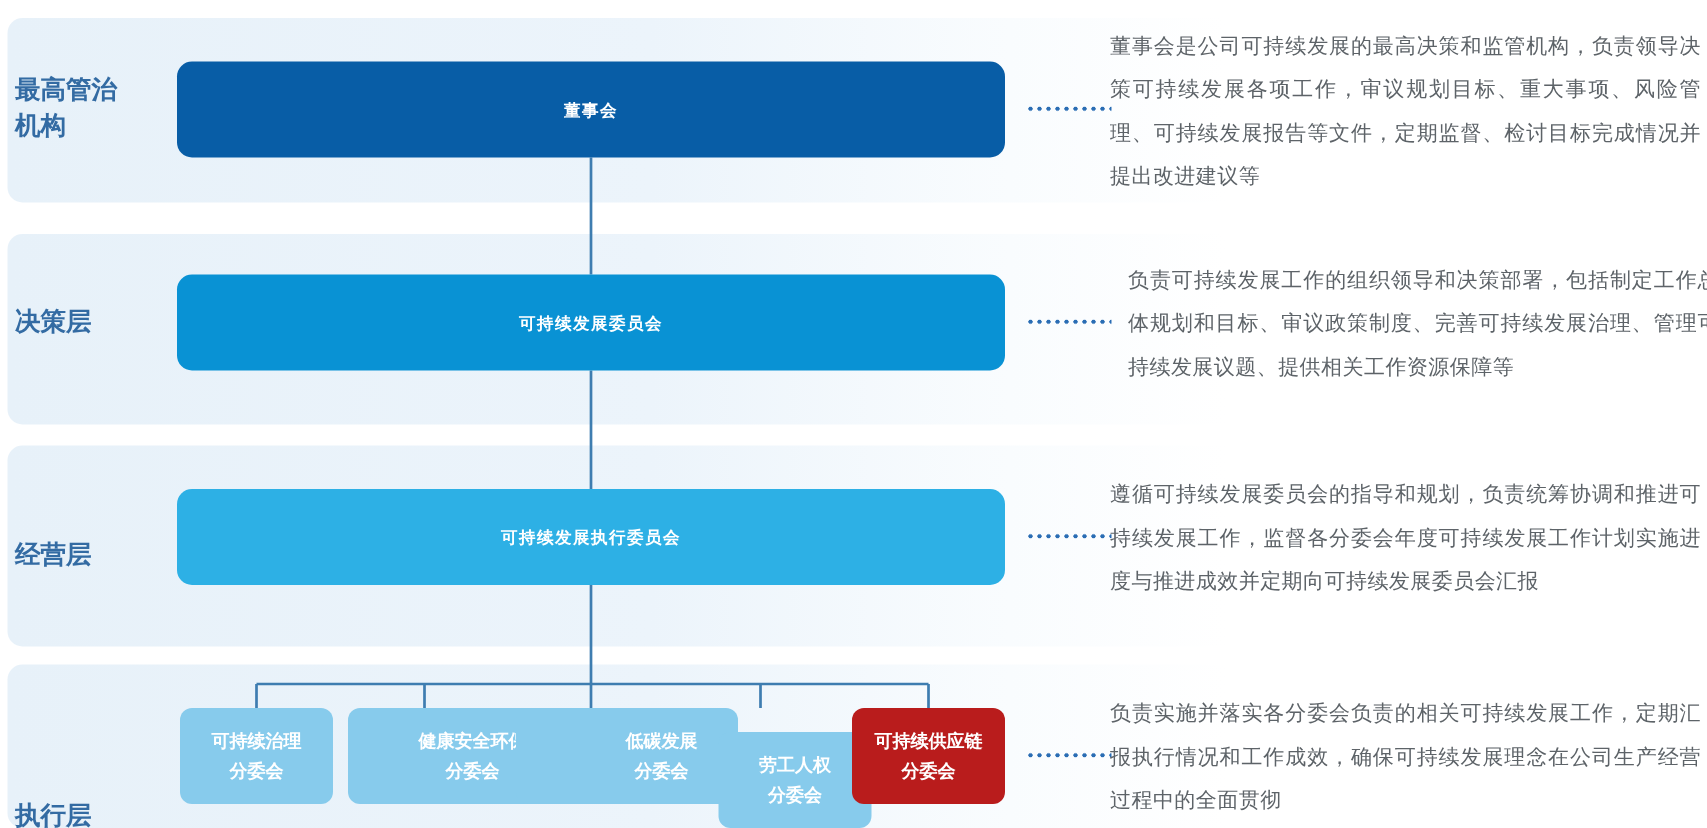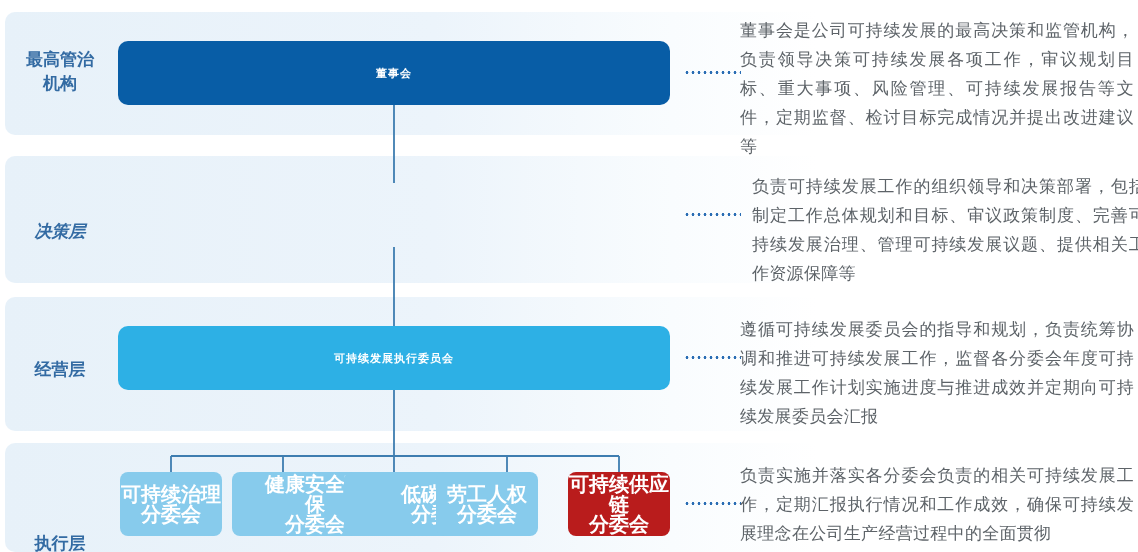--- a/index.html
+++ b/index.html
@@ -25,28 +25,28 @@
   .band-1 { top: 12px;  height: 123px; }
   .band-2 { top: 156px; height: 127px; }
   .band-3 { top: 297px; height: 134px; }
   .band-4 { top: 443px; height: 109px; }
 
   
   .tier-label {
     position: absolute;
     left: 10px;
     width: 100px;
-    text-align: center;
+    text-align: left;
     font-size: 17px;
     font-weight: bold;
     line-height: 24px;
     color: #336ba3;
   }
   .tier-label-1 { top: 48px; }
-  .tier-label-2 { top: 220px; font-style: italic; }
+  .tier-label-2 { top: 203px; }
   .tier-label-3 { top: 358px; }
   .tier-label-4 { top: 492px; margin-top: 40px; }
 
   
   .org-box {
     position: absolute;
     left: 118px;
     width: 552px;
     height: 64px;
     border-radius: 10px;
@@ -67,29 +67,29 @@
     position: absolute;
     top: 472px;
     width: 102px;
     height: 64px;
     border-radius: 8px;
     display: flex;
     flex-direction: column;
     align-items: center;
     justify-content: center;
     color: #ffffff;
-    font-size: 20px;
+    font-size: 12px;
     font-weight: bold;
     line-height: 20px;
     text-align: center;
   }
   .sub-box-0 { left: 120px; }
   .sub-box-1 { left: 232px; }
   .sub-box-2 { left: 344px; }
-  .sub-box-3 { left: 436px; }
+  .sub-box-3 { left: 479px; margin-top: 16px; }
   .sub-box-4 { left: 568px; }
 
   
   .connectors {
     position: absolute;
     top: 0; left: 0;
     width: 1138px;
     height: 552px;
     pointer-events: none;
   }
@@ -108,21 +108,21 @@
   .leader-1 { top: 70px; }
   .leader-2 { top: 212px; }
   .leader-3 { top: 355px; }
   .leader-4 { top: 501px; }
 
   
   .desc {
     position: absolute;
     left: 740px;
     width: 394px;
-    font-size: 17px;
+    font-size: 14px;
     line-height: 29px;
     letter-spacing: 0.3px;
     color: #5d6368;
     text-align: justify;
     text-justify: inter-ideograph;
   }
   .desc-1 { top: 16px; }
   .desc-2 { top: 172px; margin-left: 12px; }
   .desc-3 { top: 315px; }
   .desc-4 { top: 461px; }
@@ -158,20 +158,21 @@
     <div>决策层</div>
   </div>
   <div class="tier-label tier-label-3">
     <div>经营层</div>
   </div>
   <div class="tier-label tier-label-4">
     <div>执行层</div>
   </div>
 
   <div class="org-box org-box-1" style="background-color: rgb(8, 93, 166);">董事会</div>
+  <div class="org-box org-box-2" style="background-color: rgb(9, 146, 212);">可持续发展委员会</div>
   <div class="org-box org-box-3" style="background-color: rgb(45, 176, 229);">可持续发展执行委员会</div>
 
   <div class="sub-box sub-box-0" style="background-color: rgb(135, 203, 236);">
     <div>可持续治理</div>
     <div>分委会</div>
   </div>
   <div class="sub-box sub-box-1" style="background-color: rgb(135, 203, 236); padding-left: 32px;">
     <div>健康安全环保</div>
     <div>分委会</div>
   </div>

